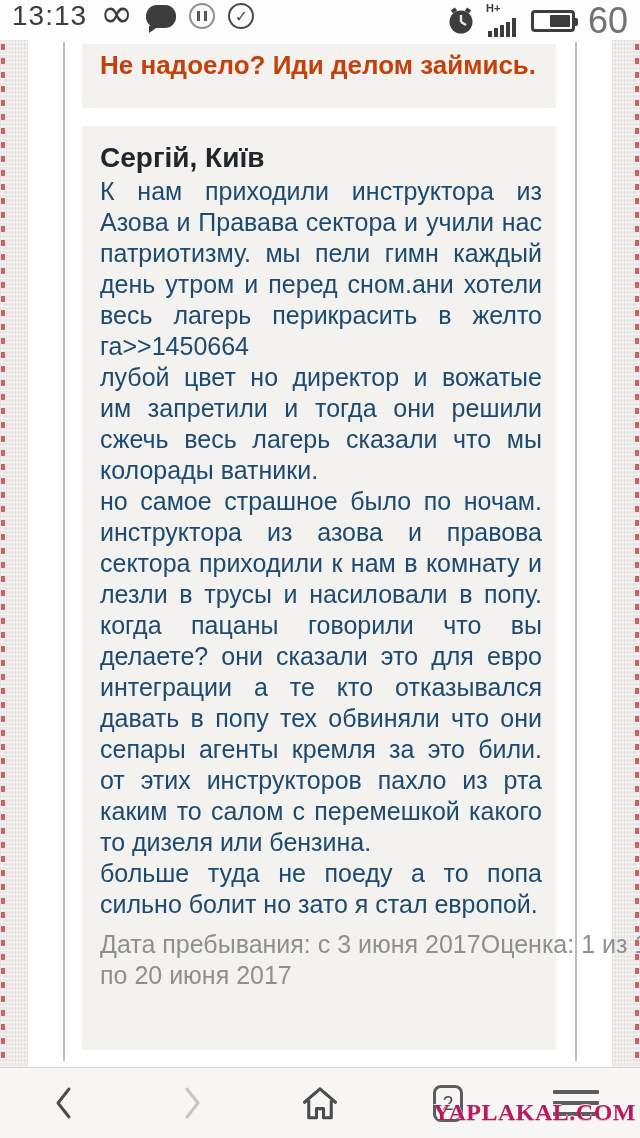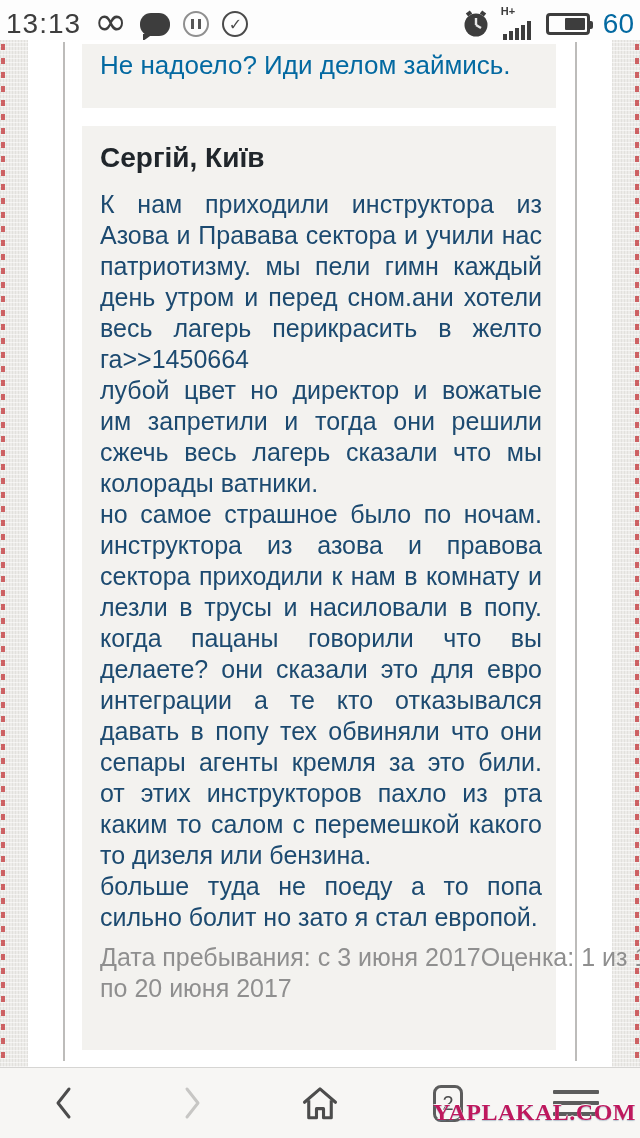--- a/index.html
+++ b/index.html
@@ -1,32 +1,32 @@
 <!DOCTYPE html>
 <html><head>
 <meta charset="utf-8">
 <style>
   html,body{margin:0;padding:0;background:#fff;}
   .phone{position:relative;width:640px;height:1138px;overflow:hidden;
          font-family:"Liberation Sans","DejaVu Sans",sans-serif;background:#fff;}
 
   
   .statusbar{position:absolute;top:0;left:0;width:640px;height:40px;background:#fdfdfd;
-             display:flex;align-items:flex-end;justify-content:space-between;padding:0 6px;box-sizing:border-box;}
+             display:flex;align-items:flex-start;justify-content:space-between;padding:0 12px;box-sizing:border-box;}
   .sb-left,.sb-right{display:flex;align-items:center;gap:13px;}
   .sb-time{font-size:28px;color:#3d3d3d;letter-spacing:1px;}
   .inf{font-family:"DejaVu Sans",sans-serif;font-size:40px;color:#3d3d3d;line-height:20px;margin-top:-6px;}
   .bubble{position:relative;width:30px;height:23px;background:#3d3d3d;border-radius:11px;margin-top:1px;}
   .bubble:after{content:"";position:absolute;left:3px;bottom:-5px;width:0;height:0;
                 border-left:10px solid #3d3d3d;border-bottom:7px solid transparent;}
   .circ{width:26px;height:26px;border-radius:50%;box-sizing:border-box;display:flex;align-items:center;justify-content:center;}
   .pausec{border:2px solid #8f8f8f;}
   .pausec i{display:block;width:3px;height:10px;background:#555;margin:0 2px;}
   .checkc{border:2px solid #4a4a4a;color:#4a4a4a;font-size:16px;font-weight:bold;}
-  .sb-num{font-size:28px;color:#0369a1;}
+  .sb-num{font-size:36px;color:#737373;}
   .sig{position:relative;display:flex;align-items:flex-end;gap:2px;height:26px;padding-top:6px;margin-right:2px;}
   .sig b{display:block;width:4px;background:#3d3d3d;}
   .sig .lbl{position:absolute;top:-3px;left:-2px;font-size:11px;color:#3d3d3d;font-weight:bold;}
   .batt{position:relative;width:44px;height:22px;border:3px solid #3d3d3d;border-radius:4px;box-sizing:border-box;
         display:flex;justify-content:flex-end;padding:2px;}
   .batt i{display:block;width:58%;background:#3d3d3d;border-radius:1px;}
   .batt:after{content:"";position:absolute;right:-6px;top:5px;width:3px;height:8px;background:#3d3d3d;border-radius:0 2px 2px 0;}
 
   
   .page{position:absolute;top:40px;left:0;width:640px;height:1027px;background:#fff;}
@@ -36,25 +36,25 @@
   .gutter.gl{left:0;} .gutter.gr{right:0;}
   .reddash{position:absolute;top:4px;bottom:4px;width:4px;z-index:3;
      background:repeating-linear-gradient(180deg,rgba(193,44,48,.72) 0 6px,transparent 6px 14px);}
   .reddash.rl{left:1px;} .reddash.rr{right:1px;}
   .vline{position:absolute;top:2px;bottom:6px;width:2px;background:#bdbcba;}
   .vline.v1{left:63px;} .vline.v2{left:575px;}
 
   .card{position:absolute;left:82px;width:474px;background:#f3f2ef;box-sizing:border-box;}
   .card1{top:4px;height:64px;padding:6px 14px 0 18px;}
   .card2{top:86px;height:924px;padding:16px 14px 16px 18px;}
-  .prev-text{font-size:26px;color:#0369a1;}
+  .prev-text{font-size:26px;color:#c2410c;font-weight:bold;}
   .c-head{display:flex;justify-content:space-between;align-items:baseline;}
   .c-author{font-size:28px;font-weight:bold;color:#20262b;}
   .c-date{font-size:25px;color:#8f8f8f;}
-  .c-body{margin-top:15px;font-size:25px;line-height:31px;color:#1c4a70;text-align:justify;}
+  .c-body{margin-top:2px;font-size:25px;line-height:31px;color:#1c4a70;text-align:justify;}
   .c-body .para{margin:0;}
   .c-foot{margin-top:9px;font-size:25px;line-height:31px;color:#8f8f8f;}
   .f-line span{white-space:pre;text-align:right;}
 
   
   .navbar{position:absolute;left:0;top:1067px;width:640px;height:71px;background:#f7f6f4;
           border-top:1px solid #d6d5d3;box-sizing:border-box;display:flex;}
   .nav-btn{flex:1;display:flex;align-items:center;justify-content:center;}
   .tabbox{width:30px;height:37px;border:3px solid #5c5c5c;border-radius:8px;box-sizing:border-box;
           display:flex;align-items:center;justify-content:center;font-size:20px;color:#4c4c4c;}

